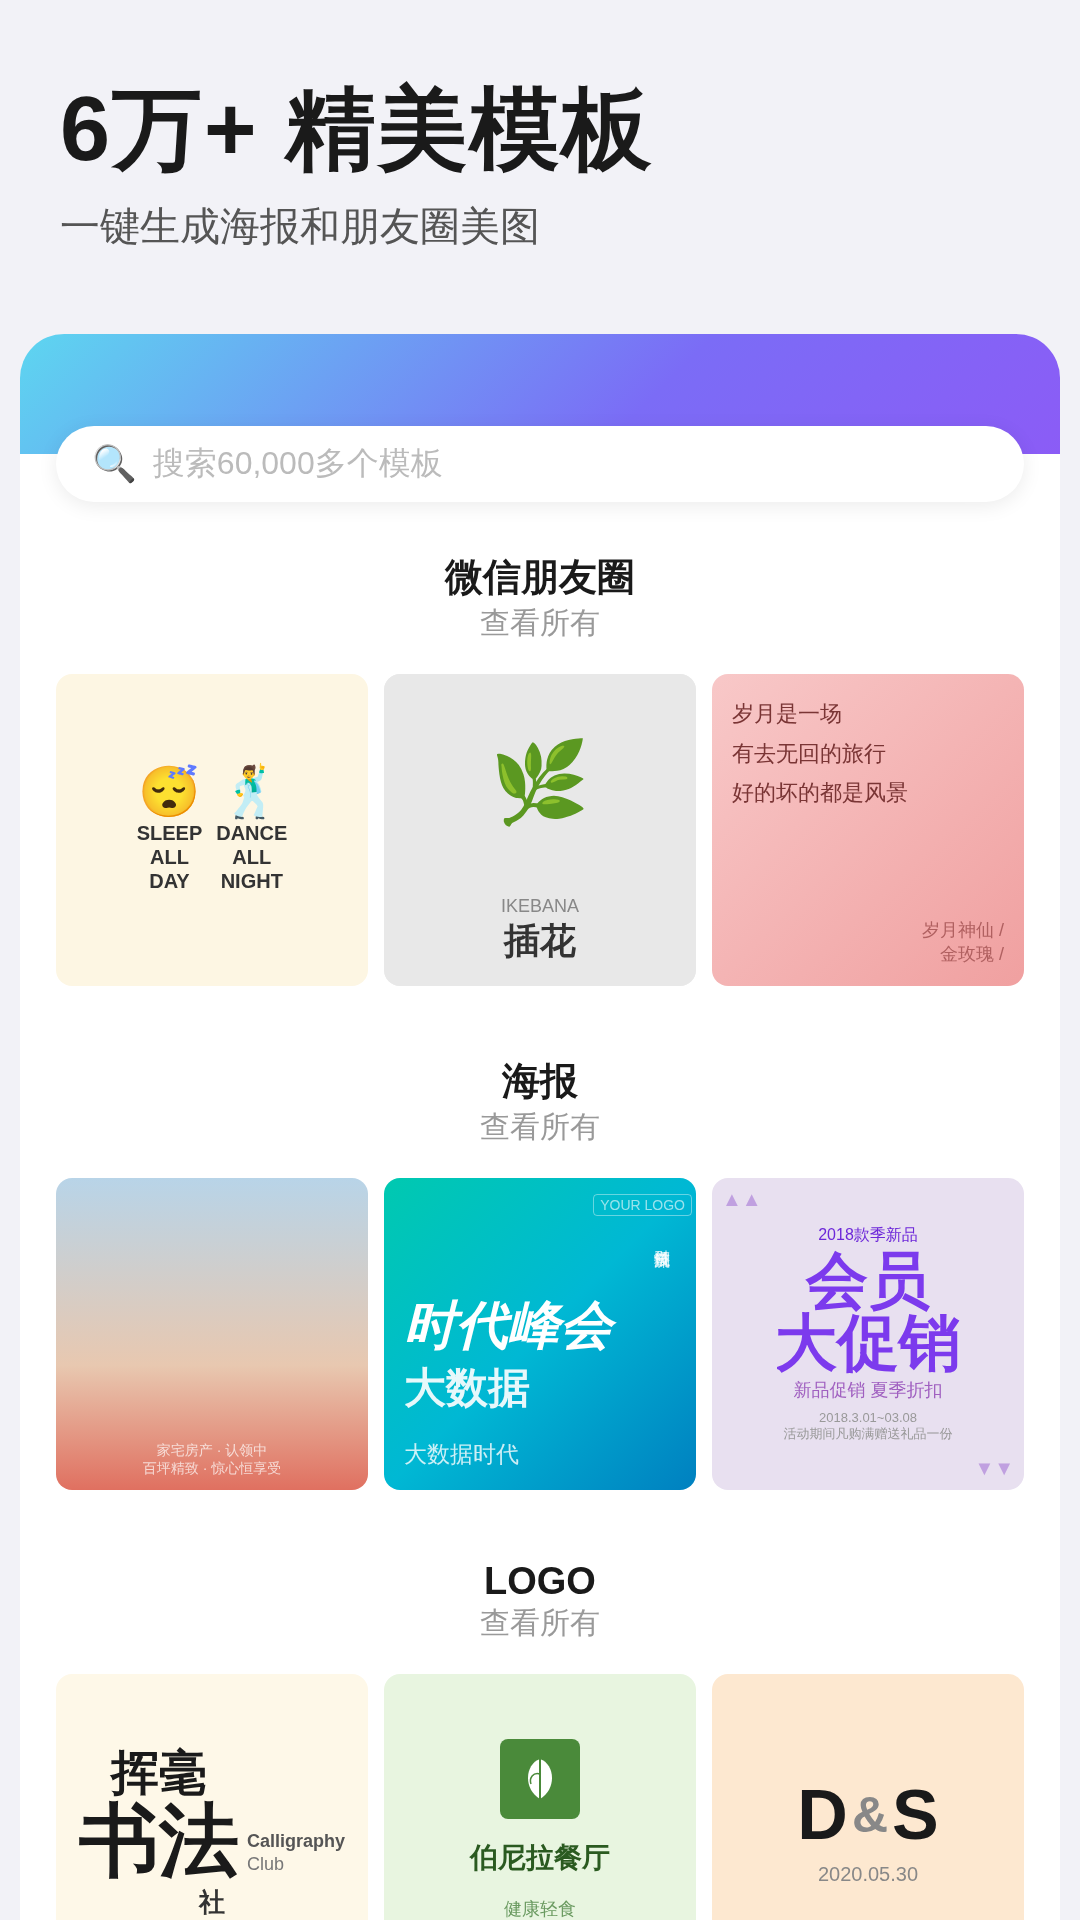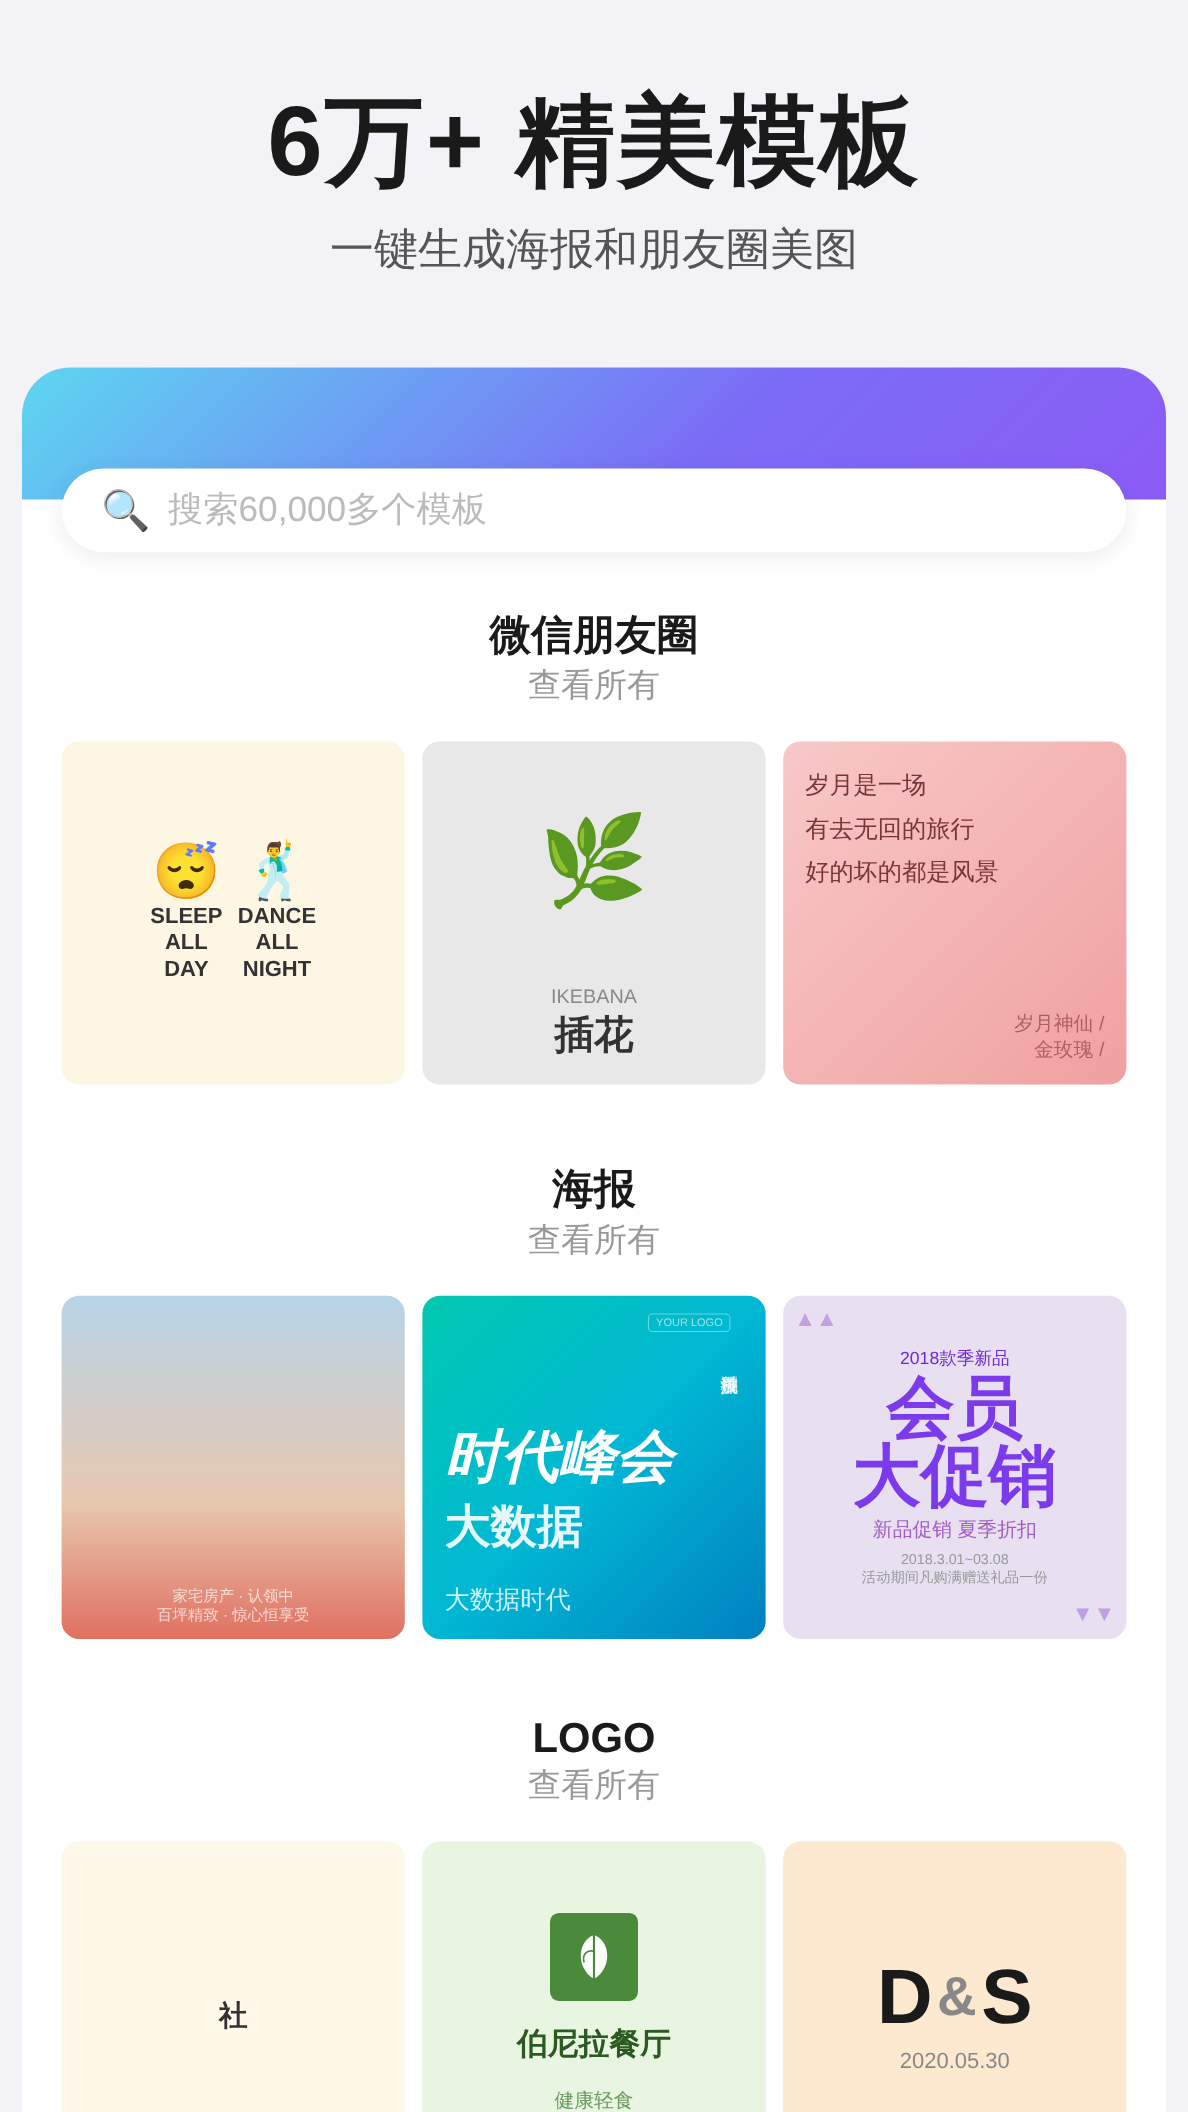--- a/index.html
+++ b/index.html
@@ -7,21 +7,20 @@
     body {
       width: 1080px;
       min-height: 1920px;
       background: #f2f2f7;
       font-family: -apple-system, 'PingFang SC', 'Microsoft YaHei', sans-serif;
       overflow-x: hidden;
     }
 
     
     .hero {
-      text-align: center;
       padding: 80px 60px 60px;
       background: #f2f2f7;
     }
     .hero-title {
       font-size: 90px;
       font-weight: 900;
       color: #1a1a1a;
       letter-spacing: 2px;
       line-height: 1.1;
     }
@@ -240,22 +239,22 @@
       font-style: italic;
     }
     .poster-2-sub {
       font-size: 23px;
       color: rgba(255,255,255,0.8);
       margin-top: 23px;
     }
     .poster-2-logo {
       position: absolute;
       top: 16px;
-      right: 32px;
-      font-size: 10px;
+      right: 4px;
+      font-size: 14px;
       color: rgba(255,255,255,0.6);
       border: 1px solid rgba(255,255,255,0.4);
       padding: 2px 6px;
       border-radius: 4px;
     }
     .poster-2-side {
       position: absolute;
       top: 60px;
       right: 24px;
       writing-mode: vertical-rl;
@@ -470,20 +469,30 @@
 
   <div class="section">
     <div class="section-header">
       <span class="section-title">LOGO</span>
       <span class="section-more">查看所有</span>
     </div>
     <div class="template-grid">
 
       <div class="template-card logo-card-1">
         <div style="display:flex;flex-direction:column;align-items:center;gap:4px">
+          <div class="logo-1-text-wrap">
+            <div style="display:flex;flex-direction:column;align-items:center">
+              <div style="font-size:48px;font-weight:900;color:#1a1a1a;font-family:serif">挥毫</div>
+              <div style="font-size:80px;font-weight:900;color:#1a1a1a;font-family:serif;line-height:0.9">书法</div>
+            </div>
+            <div class="logo-1-english">
+              <div style="font-size:18px;font-weight:700;color:#555">Calligraphy</div>
+              <div style="font-size:18px;color:#777">Club</div>
+            </div>
+          </div>
           <div class="logo-1-bottom">社</div>
         </div>
       </div>
 
       <div class="template-card logo-card-2">
         <div class="logo-2-icon">
           <svg viewBox="0 0 50 50" fill="none" xmlns="http://www.w3.org/2000/svg">
             <path d="M25 5 C10 10 8 35 25 45 C42 35 40 10 25 5Z" fill="white"></path>
             <path d="M25 5 L25 45" stroke="#4a8a3a" stroke-width="2"></path>
             <path d="M25 20 C18 18 14 24 16 30" stroke="#4a8a3a" stroke-width="1.5" fill="none"></path>

